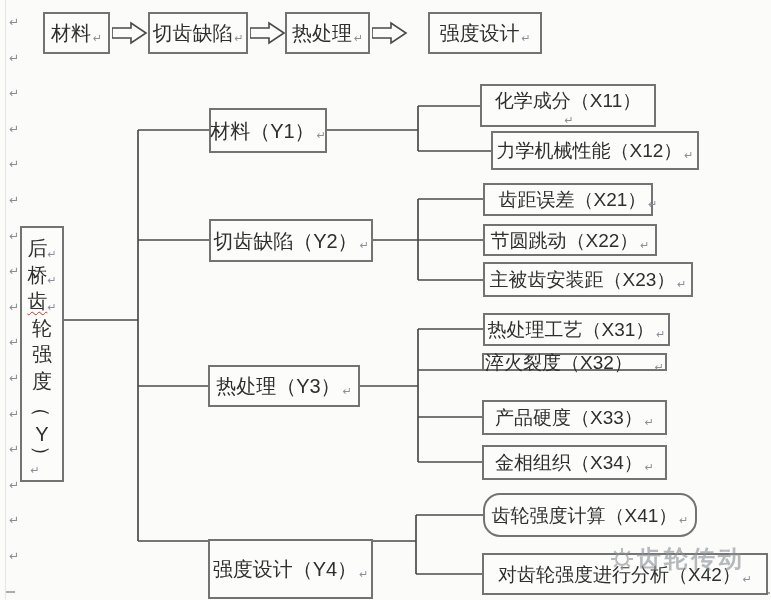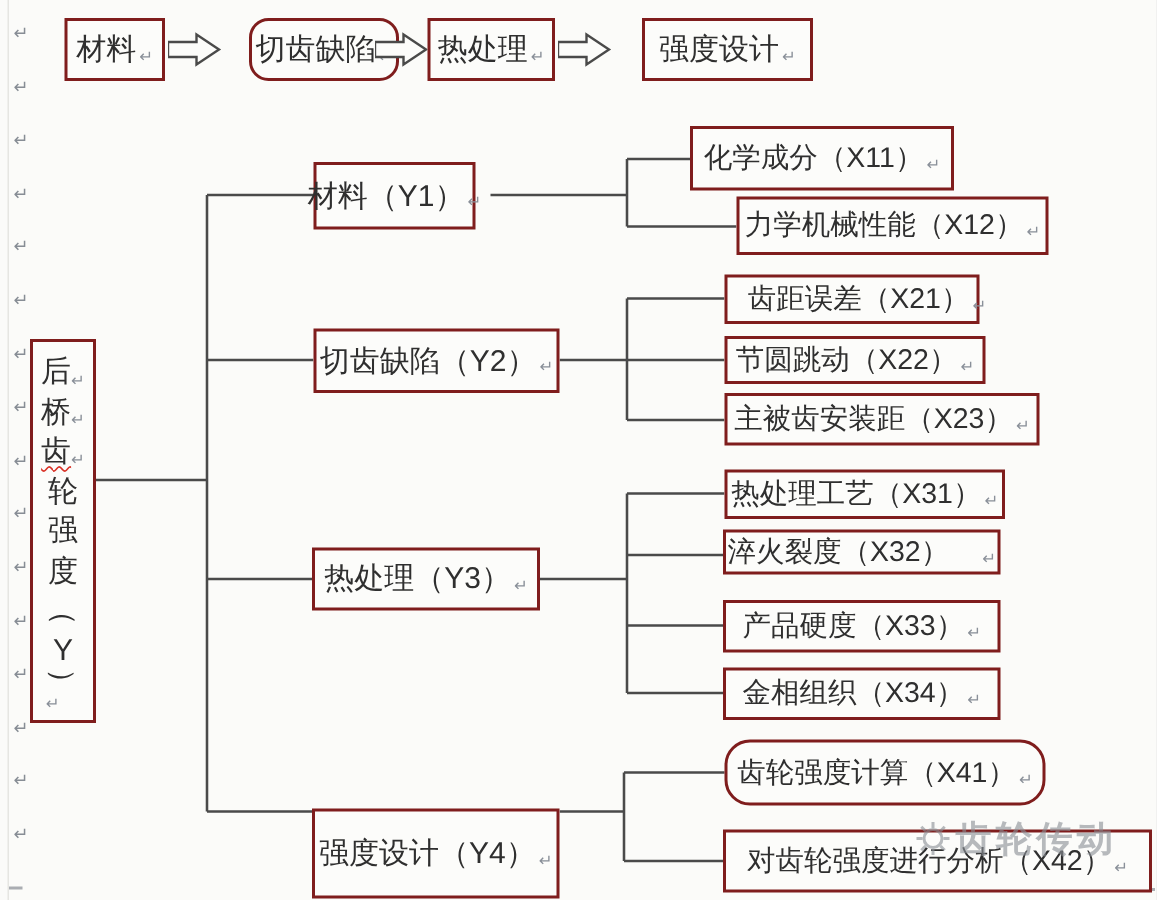--- a/index.html
+++ b/index.html
@@ -1,21 +1,21 @@
 <!DOCTYPE html>
 <html><head>
 <meta charset="utf-8">
 <style>
   html,body{margin:0;padding:0;background:#e9e9e7;}
   .stage{
     position:relative;width:771px;height:600px;background:#fbfbf9;overflow:hidden;
     font-family:"Liberation Sans","DejaVu Sans",sans-serif;color:#2f2f2f;
   }
   .node{
-    position:absolute;border:2px solid #7f1d1d;background:#fcfcfa;
+    position:absolute;border:2px solid #737373;background:#fcfcfa;
     display:flex;align-items:center;justify-content:center;
     font-size:20px;line-height:1;white-space:nowrap;box-sizing:border-box;
   }
   .leaf{font-size:19px;border-width:2px;}
   .rm{ 
     font-style:normal;font-size:11px;color:#8a9099;margin-left:2px;
     position:relative;top:5px;
   }
   .rootbox{
     flex-direction:column;justify-content:space-between;padding:7px 0;
@@ -71,21 +71,21 @@
     <span>↵</span>
   </div>
 
   <div class="node" style="left:43px;top:12px;width:67px;height:42px;">
     <span>材料</span>
       <i class="rm">↵</i>
   </div>
   <svg class="arrow" style="left:112px;top:21px;" width="36" height="24">
     <polygon points="0,7 19,7 19,2 34,12 19,22 19,17 0,17"></polygon>
   </svg>
-  <div class="node" style="left:166px;top:12px;width:100px;height:42px;border-radius:13px;">
+  <div class="node" style="left:148px;top:12px;width:100px;height:42px;">
     <span>切齿缺陷</span>
       <i class="rm">↵</i>
   </div>
   <svg class="arrow" style="left:250px;top:21px;" width="36" height="24">
     <polygon points="0,7 19,7 19,2 34,12 19,22 19,17 0,17"></polygon>
   </svg>
   <div class="node" style="left:285px;top:12px;width:85px;height:42px;">
     <span>热处理</span>
       <i class="rm">↵</i>
   </div>
@@ -156,38 +156,38 @@
       </span>
     <span class="row">
         <b style="font-weight:normal">Y</b>
       </span>
     <span class="row" style="transform:rotate(90deg);">
         <b style="font-weight:normal">）</b>
         <i class="rm" style="transform:rotate(-90deg);">↵</i>
       </span>
   </div>
 
-  <div class="node" style="left:209px;top:108px;width:108px;height:45px;">
+  <div class="node" style="left:209px;top:108px;width:118px;height:45px;">
     <span>材料（Y1）</span>
       <i class="rm">↵</i>
   </div>
   <div class="node" style="left:209px;top:219px;width:164px;height:43px;">
     <span>切齿缺陷（Y2）</span>
       <i class="rm">↵</i>
   </div>
   <div class="node" style="left:208px;top:365px;width:152px;height:42px;text-align:center;">
     <span>热处理（Y3）</span>
       <i class="rm">↵</i>
   </div>
   <div class="node" style="left:208px;top:519px;width:165px;height:60px;margin-top:20px;">
     <span>强度设计（Y4）</span>
       <i class="rm">↵</i>
   </div>
 
-  <div class="node leaf" style="left:460px;top:84px;width:176px;height:43px;">
+  <div class="node leaf" style="left:480px;top:84px;width:176px;height:43px;flex-direction:column;">
     <span>化学成分（X11）</span>
       <i class="rm">↵</i>
   </div>
   <div class="node leaf" style="left:491px;top:131px;width:208px;height:39px;">
     <span>力学机械性能（X12）</span>
       <i class="rm">↵</i>
   </div>
 
   <div class="node leaf" style="left:483px;top:183px;width:170px;height:33px;padding-left:20px;">
     <span>齿距误差（X21）</span>
@@ -199,21 +199,21 @@
   </div>
   <div class="node leaf" style="left:483px;top:262px;width:210px;height:35px;">
     <span>主被齿安装距（X23）</span>
       <i class="rm">↵</i>
   </div>
 
   <div class="node leaf" style="left:483px;top:313px;width:187px;height:33px;">
     <span>热处理工艺（X31）</span>
       <i class="rm">↵</i>
   </div>
-  <div class="node leaf" style="left:482px;top:353px;width:185px;height:30px;gap:20px;">
+  <div class="node leaf" style="left:482px;top:353px;width:185px;height:18px;gap:20px;">
     <span>淬火裂度（X32）</span>
       <i class="rm">↵</i>
   </div>
   <div class="node leaf" style="left:482px;top:400px;width:185px;height:35px;">
     <span>产品硬度（X33）</span>
       <i class="rm">↵</i>
   </div>
   <div class="node leaf" style="left:482px;top:445px;width:185px;height:35px;">
     <span>金相组织（X34）</span>
       <i class="rm">↵</i>

